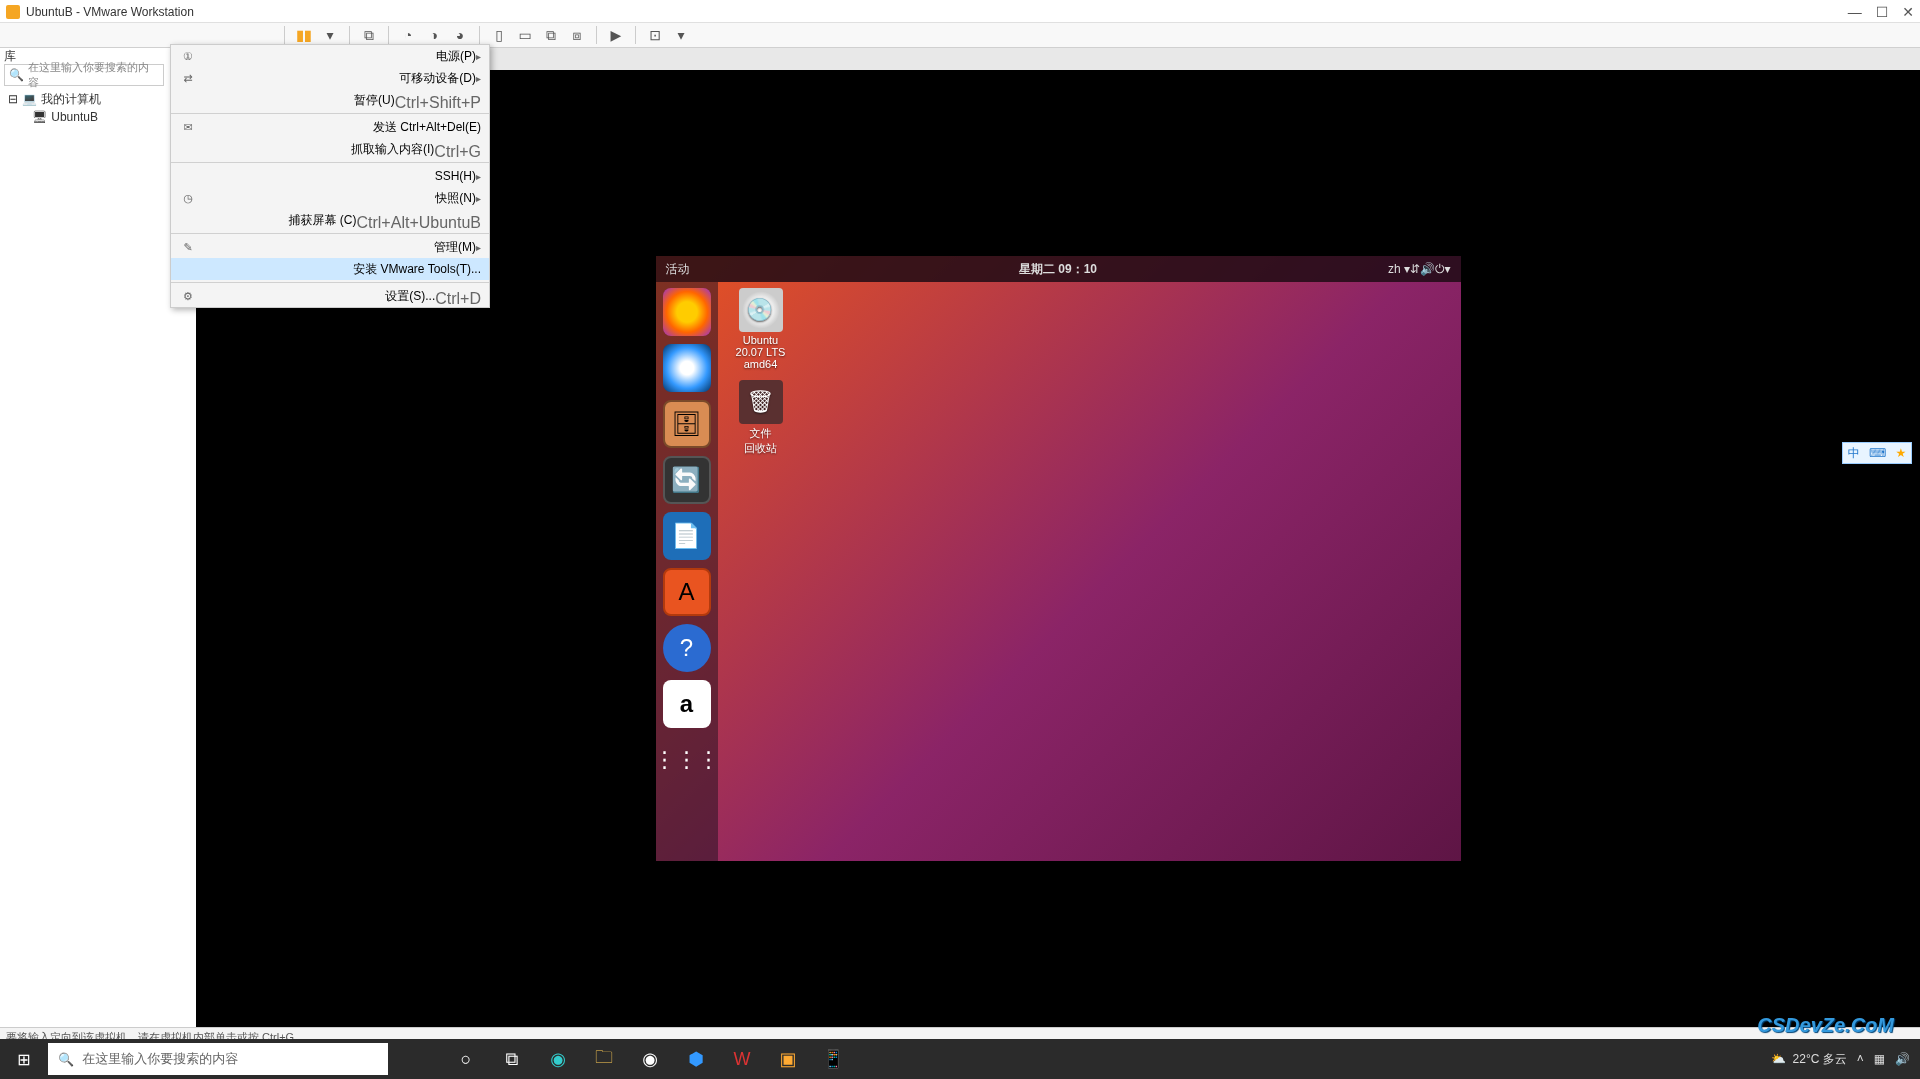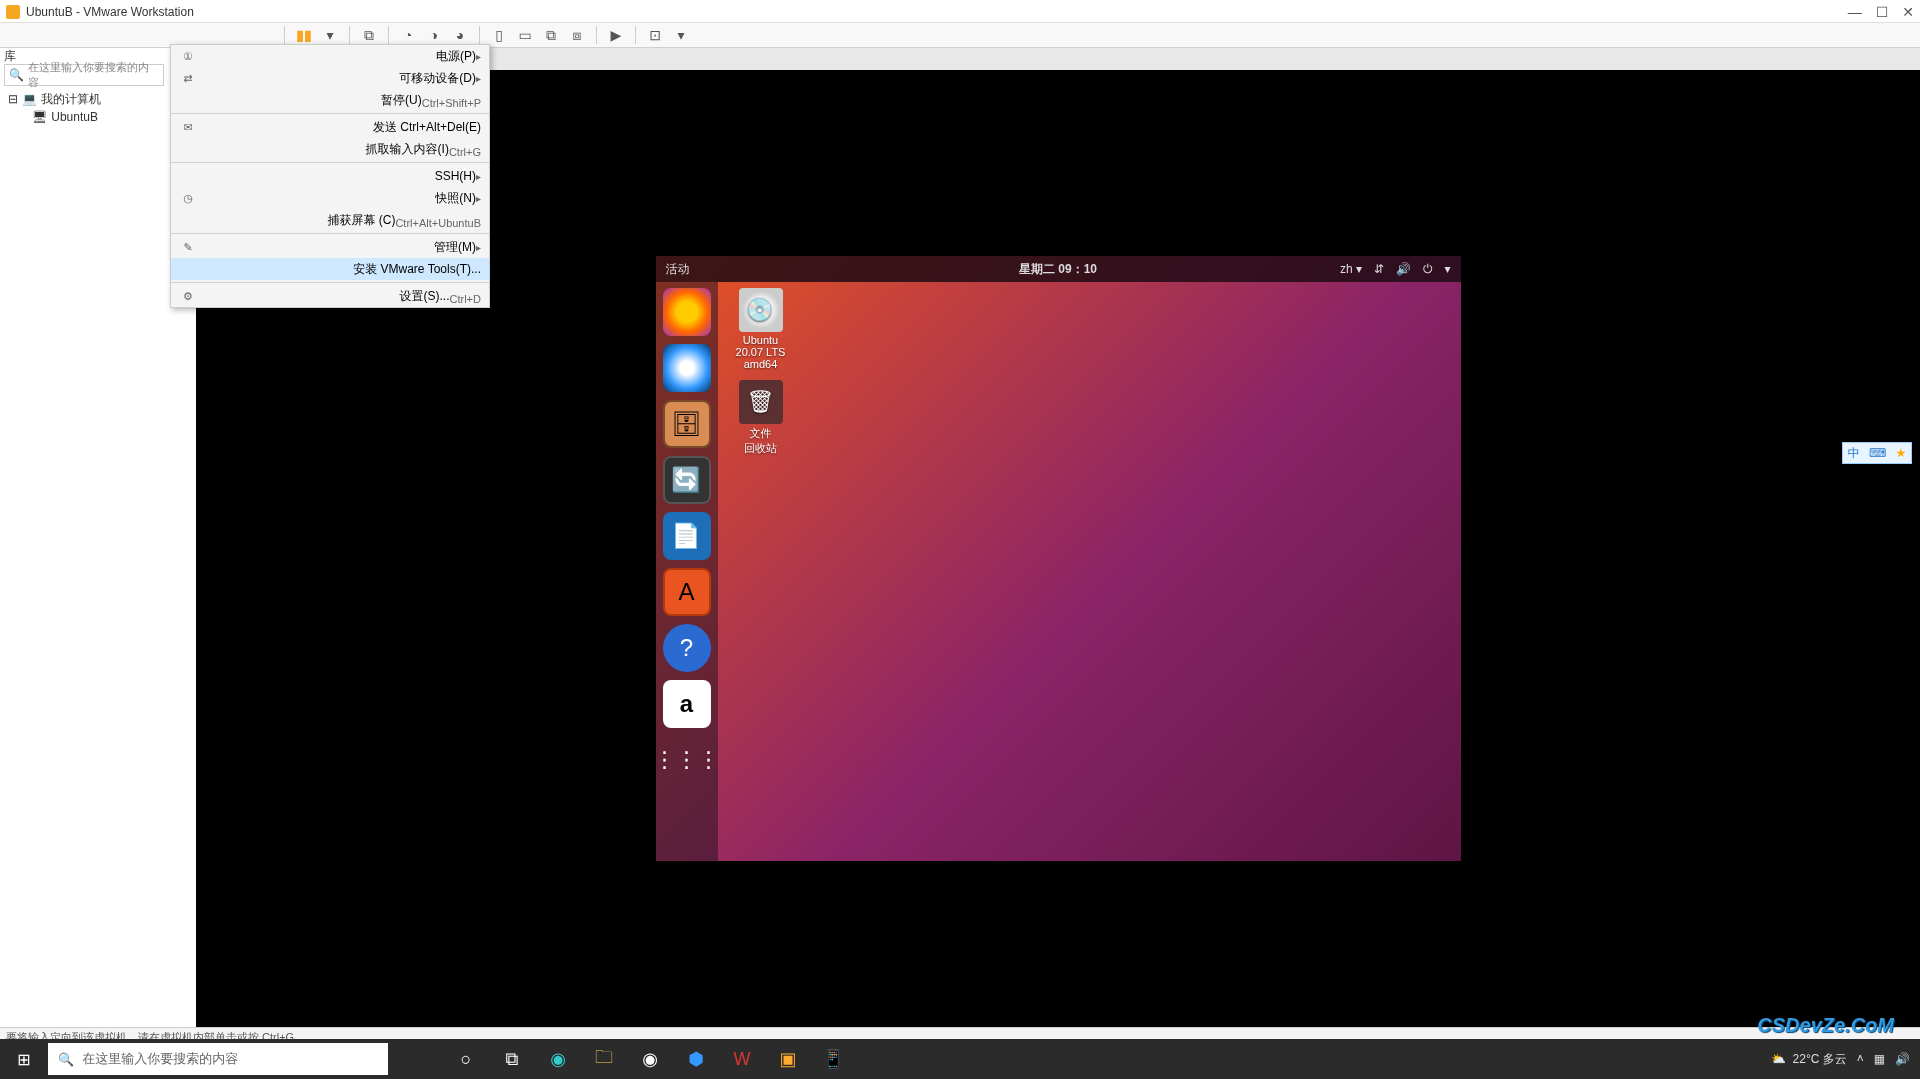--- a/index.html
+++ b/index.html
@@ -27,36 +27,36 @@
 .search-box .search-icon { margin-right:4px; font-size:12px; color:#888;}
 .tree { position:absolute; top:90px; left:8px; font-size:12px; color:#333;}
 .tree .tree-row { display:flex; align-items:center; height:18px; gap:4px;}
 .tree .indent { width:20px; display:inline-block;}
 
 
 .dropdown { position:absolute; top:44px; left:170px; width:320px; background:#f4f4f4; border:1px solid #ccc; box-shadow:2px 2px 6px rgba(0,0,0,0.3); font-size:12px; z-index:100;}
 .dropdown .dd-item { height:22px; display:flex; align-items:center; padding:0 8px; position:relative;}
 .dropdown .dd-item .dd-icon { width:18px; text-align:center; color:#666; font-size:11px;}
 .dropdown .dd-item .dd-label { flex:1; padding-left:4px;text-align:right;}
-.dropdown .dd-item .dd-shortcut { color:#666; font-size:11px;margin-top:6px;}
+.dropdown .dd-item .dd-shortcut { color:#666; font-size:16px;margin-top:6px;}
 .dropdown .dd-item .dd-arrow { color:#666; font-size:10px;}
 .dropdown .dd-item.highlighted { background:#cde8ff;}
 .dropdown .dd-sep { height:1px; background:#d0d0d0; margin:2px 0;}
 
 
 .vm-area { position:absolute; top:48px; left:168px; right:0; bottom:32px; background:#e5e5e5;margin-left:28px;}
 .vm-tab-strip { height:22px; background:#e8e8e8; }
 .vm-screen { position:absolute; top:22px; left:0; right:0; bottom:0; background:#000; display:flex; align-items:center; justify-content:center;}
 
 
 .ubuntu { width:805px; height:605px; position:relative; background: linear-gradient(135deg, #e95420 0%, #8b2467 55%, #5e1545 100%); }
 .ubuntu .topbar { height:26px; background:rgba(30,10,20,0.85); display:flex; align-items:center; color:#ddd; font-size:12px; padding:0 10px;}
 .ubuntu .topbar .tb-left { }
 .ubuntu .topbar .tb-center { position:absolute; left:50%; transform:translateX(-50%);font-weight:bold;}
-.ubuntu .topbar .tb-right { margin-left:auto; display:flex; gap:12px; align-items:center;}
+.ubuntu .topbar .tb-right { margin-left:auto; display:flex; align-items:center;}
 .ubuntu .dock { position:absolute; left:0; top:26px; bottom:0; width:62px; background:rgba(40,20,35,0.55); display:flex; flex-direction:column; align-items:center; padding-top:6px; gap:8px;}
 .ubuntu .dock .dock-icon { width:48px; height:48px; border-radius:8px; display:flex; align-items:center; justify-content:center; font-size:24px;}
 .ubuntu .dock .firefox { background: radial-gradient(circle,#ffcc00 30%,#ff6600 60%,#9933cc 100%);}
 .ubuntu .dock .thunderbird { background: radial-gradient(circle,#fff 20%,#3399ff 60%,#003366 100%);}
 .ubuntu .dock .files { background:#d98c53; border:2px solid #7a4a2a;}
 .ubuntu .dock .rhythmbox { background:#333; border:2px solid #555;}
 .ubuntu .dock .writer { background:#1e6eb8;}
 .ubuntu .dock .software { background:#e95420; border:2px solid #b33a0d;}
 .ubuntu .dock .help { background:#2b6bd1; border-radius:50%;}
 .ubuntu .dock .amazon { background:#fff;}

